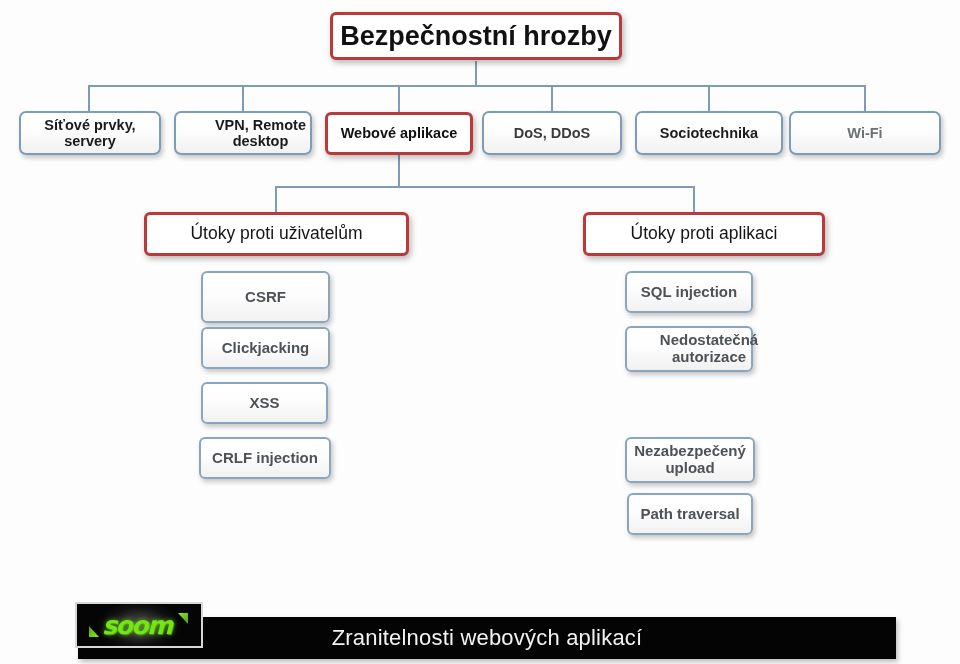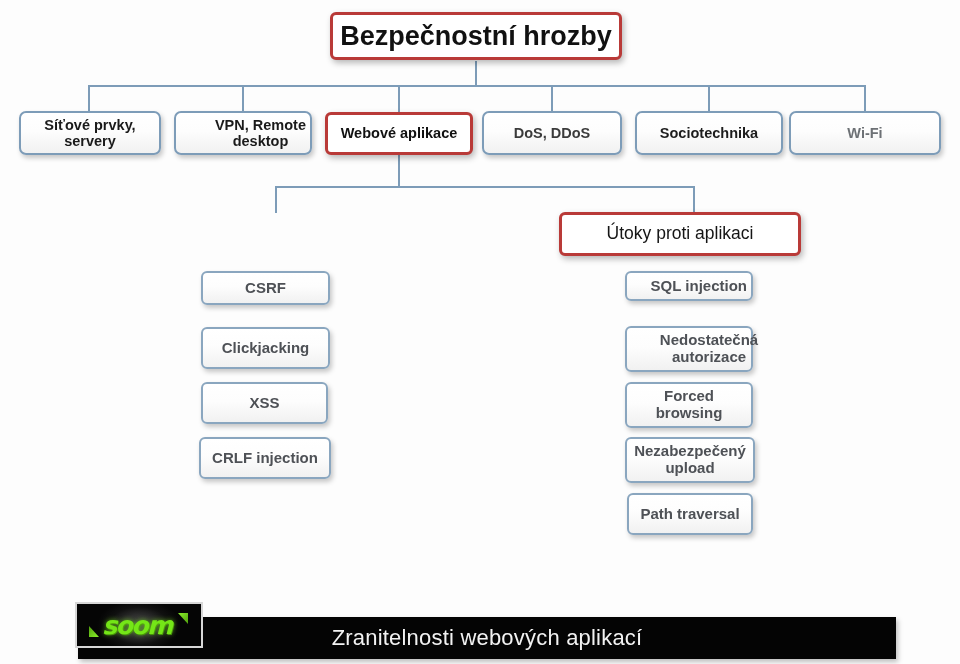--- a/index.html
+++ b/index.html
@@ -81,39 +81,39 @@
   #node-soc  { left: 635px; width: 148px; color: #1d1d1d; }
   #node-wifi { left: 789px; width: 152px; color: #6d7175; }
 
   .lvl3 {
     top: 212px;
     height: 44px;
     font-size: 17.5px;
     color: #151515;
   }
   #node-users { left: 144px; width: 265px; }
-  #node-apps  { left: 559px; width: 242px; }
+  #node-apps  { left: 583px; width: 242px; }
 
   .leaf {
     font-size: 15px;
     font-weight: bold;
     color: #4e5156;
     border-radius: 6px;
     border: 2px solid #8aa6bf;
   }
   .leaf.two-line { line-height: 1.12; }
 
   
-  #leaf-csrf  { left: 201px; top: 271px; width: 129px; height: 34px; }
+  #leaf-csrf  { left: 201px; top: 271px; width: 129px; height: 52px; }
   #leaf-click { left: 201px; top: 327px; width: 129px; height: 42px; }
   #leaf-xss   { left: 201px; top: 382px; width: 127px; height: 42px; }
   #leaf-crlf  { left: 199px; top: 437px; width: 132px; height: 42px; }
 
   
-  #leaf-sql    { left: 625px; top: 271px; width: 128px; height: 30px; justify-content: flex-end; }
+  #leaf-sql    { left: 625px; top: 271px; width: 128px; height: 42px; }
   #leaf-nedo   { left: 625px; top: 326px; width: 128px; height: 46px; padding-left: 44px; }
   #leaf-forced { left: 625px; top: 382px; width: 128px; height: 46px; }
   #leaf-nezab  { left: 625px; top: 437px; width: 130px; height: 46px; }
   #leaf-path   { left: 627px; top: 493px; width: 126px; height: 42px; }
 
   
   #footer {
     position: absolute;
     left: 78px; top: 617px;
     width: 818px; height: 42px;
@@ -224,20 +224,23 @@
   <div class="node lvl2" id="node-soc">
     <span class="lbl">Sociotechnika</span>
   </div>
   <div class="node lvl2" id="node-dos">
     <span class="lbl">DoS, DDoS</span>
   </div>
   <div class="node lvl2" id="node-wifi">
     <span class="lbl">Wi-Fi</span>
   </div>
 
+  <div class="node lvl3 red" id="node-users">
+    <span class="lbl">Útoky proti uživatelům</span>
+  </div>
   <div class="node lvl3 red" id="node-apps">
     <span class="lbl">Útoky proti aplikaci</span>
   </div>
 
   <div class="node leaf" id="leaf-csrf">
     <span class="lbl">CSRF</span>
   </div>
   <div class="node leaf" id="leaf-click">
     <span class="lbl">Clickjacking</span>
   </div>
@@ -247,24 +250,20 @@
   <div class="node leaf" id="leaf-crlf">
     <span class="lbl">CRLF injection</span>
   </div>
 
   <div class="node leaf" id="leaf-sql">
     <span class="lbl">SQL injection</span>
   </div>
   <div class="node leaf two-line" id="leaf-nedo">
     <span class="lbl">Nedostatečná
 autorizace</span>
-  </div>
-  <div class="node leaf two-line" id="leaf-forced">
-    <span class="lbl">Forced
-browsing</span>
   </div>
   <div class="node leaf two-line" id="leaf-nezab">
     <span class="lbl">Nezabezpečený
 upload</span>
   </div>
   <div class="node leaf" id="leaf-path">
     <span class="lbl">Path traversal</span>
   </div>
 
   <div id="footer-shadowbar"></div>

